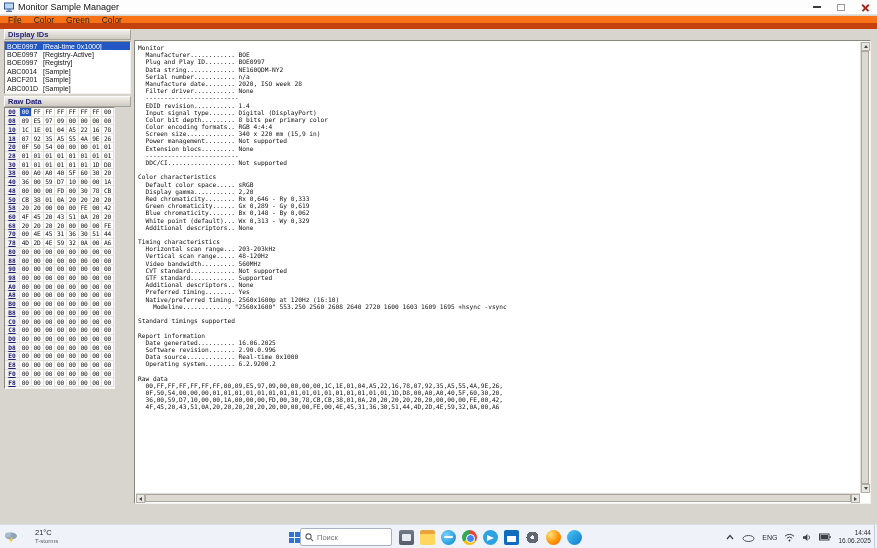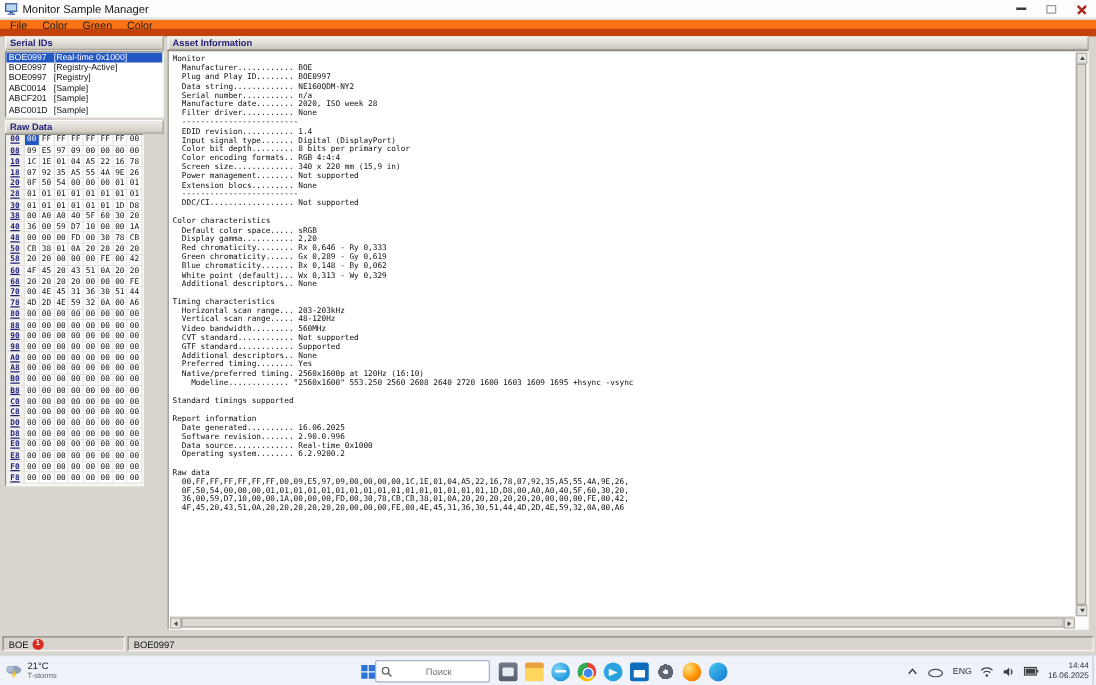--- a/index.html
+++ b/index.html
@@ -64,29 +64,29 @@
 
   
   .statusbar { position:absolute; left:0; top:507px; right:0; height:16px; background:var(--app-bg,#d8d5ce); }
   .sb-cell { position:absolute; top:2px; bottom:2px; border:1px solid; border-color:#8a877e #f5f4f1 #f5f4f1 #8a877e; display:flex; align-items:center; padding-left:4px; font-size:7.5px; color:#111; gap:3px; }
   .sb-cell-1 { left:2px; width:98px; }
   .sb-cell-2 { left:102px; right:2px; }
   .badge { width:9px; height:9px; border-radius:50%; background:var(--badge-red,#d92b20); color:#fff; font-size:6px; font-weight:bold; display:flex; align-items:center; justify-content:center; }
 
   
   .taskbar { position:absolute; left:0; top:524px; right:0; height:24px; background:var(--taskbar-bg,#eff3f9); border-top:1px solid #d9dde4; display:flex; align-items:center; }
-  .weather { position:absolute; left:3px; top:0; height:24px; display:flex; align-items:center; gap:3px; width:70px; }
+  .weather { position:absolute; left:3px; top:0; height:24px; display:flex; align-items:center; gap:16px; width:70px; }
   .weather-txt { display:flex; flex-direction:column; line-height:8px; }
   .weather-temp { font-size:7.5px; color:#222; }
   .weather-cond { font-size:6px; color:#5a5f66; }
   .start { position:absolute; left:283px; top:0; width:22px; height:24px; display:flex; align-items:center; justify-content:center; }
   .start-logo { display:grid; grid-template-columns:5px 5px; grid-template-rows:5px 5px; gap:1px; }
   .start-logo span { background:var(--start-blue,#2f73d8); }
   .searchbox { position:absolute; left:300px; top:3px; width:92px; height:18px; background:#fff; border:1px solid #a9b2c0; border-radius:2px; display:flex; align-items:center; padding-left:4px; gap:3px; }
-  .searchbox input { border:none; outline:none; background:transparent; font-family:"Liberation Sans",sans-serif; font-size:7.5px; color:#3c4043; width:68px;text-align:center; }
+  .searchbox input { border:none; outline:none; background:transparent; font-family:"Liberation Sans",sans-serif; font-size:7.5px; color:#3c4043; width:68px; }
   .searchbox input::placeholder { color:#70757a; }
   .apps { position:absolute; left:399px; top:0; height:24px; display:flex; align-items:center; gap:6px; }
   .app-icon { width:15px; height:15px; flex:none; display:block; position:relative; }
   .ic-task-view { background:linear-gradient(#717a87,#565e6a); border-radius:2px; }
   .ic-task-view::after { content:""; position:absolute; left:3px; top:4px; width:9px; height:7px; background:#e7ebf2; border-radius:1px; }
   .ic-file-explorer { background:linear-gradient(180deg,#e8a33d 0 30%,#ffd75e 30%); border-radius:2px; }
   .ic-internet-explorer { background:radial-gradient(circle at 35% 35%,#7fd4f7,#1f9ade 70%); border-radius:50%; }
   .ic-internet-explorer::after { content:""; position:absolute; left:3px; top:6px; width:9px; height:2px; background:#fff; border-radius:1px; }
   .ic-chrome { background:conic-gradient(#ea4335 0 33%,#fbbc05 0 66%,#34a853 0 100%); border-radius:50%; }
   .ic-chrome::after { content:""; position:absolute; left:4px; top:4px; width:7px; height:7px; background:#4285f4; border:1.5px solid #fff; border-radius:50%; }
@@ -130,21 +130,21 @@
   </div>
 
   <div class="menubar">
       <span class="menu-item">File</span>
       <span class="menu-item">Color</span>
       <span class="menu-item">Green</span>
       <span class="menu-item">Color</span>
     </div>
 
   <div class="panel-header" id="hdr-display-ids">
-      <span>Serial IDs</span>
+      <span>Display IDs</span>
     </div>
   <div class="listbox sunken">
       <div class="list-item selected">
         <span class="li-id">BOE0997</span>
         <span class="li-tag">[Real-time 0x1000]</span>
       </div>
       <div class="list-item">
         <span class="li-id">BOE0997</span>
         <span class="li-tag">[Registry-Active]</span>
       </div>
@@ -455,23 +455,20 @@
         <div class="hx">00</div>
         <div class="hx">00</div>
         <div class="hx">00</div>
         <div class="hx">00</div>
         <div class="hx">00</div>
         <div class="hx">00</div>
         <div class="hx">00</div>
       </div>
   </div>
 
-  <div class="panel-header" id="hdr-asset-info">
-      <span>Asset Information</span>
-    </div>
   <div class="infobox sunken">
     <div class="info-text"><div class="info-line">Monitor</div><div class="info-line">  Manufacturer............ BOE</div><div class="info-line">  Plug and Play ID........ BOE0997</div><div class="info-line">  Data string............. NE160QDM-NY2</div><div class="info-line">  Serial number........... n/a</div><div class="info-line">  Manufacture date........ 2020, ISO week 28</div><div class="info-line">  Filter driver........... None</div><div class="info-line">  -------------------------</div><div class="info-line">  EDID revision........... 1.4</div><div class="info-line">  Input signal type....... Digital (DisplayPort)</div><div class="info-line">  Color bit depth......... 8 bits per primary color</div><div class="info-line">  Color encoding formats.. RGB 4:4:4</div><div class="info-line">  Screen size............. 340 x 220 mm (15,9 in)</div><div class="info-line">  Power management........ Not supported</div><div class="info-line">  Extension blocs......... None</div><div class="info-line">  -------------------------</div><div class="info-line">  DDC/CI.................. Not supported</div><div class="info-line">&nbsp;</div><div class="info-line">Color characteristics</div><div class="info-line">  Default color space..... sRGB</div><div class="info-line">  Display gamma........... 2,20</div><div class="info-line">  Red chromaticity........ Rx 0,646 - Ry 0,333</div><div class="info-line">  Green chromaticity...... Gx 0,289 - Gy 0,619</div><div class="info-line">  Blue chromaticity....... Bx 0,148 - By 0,062</div><div class="info-line">  White point (default)... Wx 0,313 - Wy 0,329</div><div class="info-line">  Additional descriptors.. None</div><div class="info-line">&nbsp;</div><div class="info-line">Timing characteristics</div><div class="info-line">  Horizontal scan range... 203-203kHz</div><div class="info-line">  Vertical scan range..... 48-120Hz</div><div class="info-line">  Video bandwidth......... 560MHz</div><div class="info-line">  CVT standard............ Not supported</div><div class="info-line">  GTF standard............ Supported</div><div class="info-line">  Additional descriptors.. None</div><div class="info-line">  Preferred timing........ Yes</div><div class="info-line">  Native/preferred timing. 2560x1600p at 120Hz (16:10)</div><div class="info-line">    Modeline............. "2560x1600" 553.250 2560 2608 2640 2720 1600 1603 1609 1695 +hsync -vsync</div><div class="info-line">&nbsp;</div><div class="info-line">Standard timings supported</div><div class="info-line">&nbsp;</div><div class="info-line">Report information</div><div class="info-line">  Date generated.......... 16.06.2025</div><div class="info-line">  Software revision....... 2.90.0.996</div><div class="info-line">  Data source............. Real-time 0x1000</div><div class="info-line">  Operating system........ 6.2.9200.2</div><div class="info-line">&nbsp;</div><div class="info-line">Raw data</div><div class="info-line">  00,FF,FF,FF,FF,FF,FF,00,09,E5,97,09,00,00,00,00,1C,1E,01,04,A5,22,16,78,07,92,35,A5,55,4A,9E,26,</div><div class="info-line">  0F,50,54,00,00,00,01,01,01,01,01,01,01,01,01,01,01,01,01,01,01,01,1D,D8,00,A0,A0,40,5F,60,30,20,</div><div class="info-line">  36,00,59,D7,10,00,00,1A,00,00,00,FD,00,30,78,CB,CB,38,01,0A,20,20,20,20,20,20,00,00,00,FE,00,42,</div><div class="info-line">  4F,45,20,43,51,0A,20,20,20,20,20,20,00,00,00,FE,00,4E,45,31,36,30,51,44,4D,2D,4E,59,32,0A,00,A6</div></div>
     <div class="vscroll">
       <div class="sb-btn sb-up">
           <span class="tri-up"></span>
         </div>
       <div class="vthumb"></div>
       <div class="sb-btn sb-down">
           <span class="tri-down"></span>
         </div>
@@ -480,29 +477,20 @@
       <div class="sb-btn sb-left">
           <span class="tri-left"></span>
         </div>
       <div class="hthumb"></div>
       <div class="sb-btn sb-right">
           <span class="tri-right"></span>
         </div>
     </div>
   </div>
 
-  <div class="statusbar">
-    <div class="sb-cell sb-cell-1">
-      <span>BOE</span>
-      <span class="badge">1</span>
-    </div>
-    <div class="sb-cell sb-cell-2">
-      <span>BOE0997</span>
-    </div>
-  </div>
 
   <div class="taskbar">
     <div class="weather">
       <svg width="16" height="14" viewBox="0 0 16 14">
         <ellipse cx="8" cy="6" rx="6" ry="3.5" fill="#8fa3b8"></ellipse>
         <ellipse cx="5" cy="5" rx="3" ry="2.5" fill="#a9bccf"></ellipse>
         <polygon points="8,7 6.5,11 8.2,10.5 7,13.5 10,9.5 8.4,10 9.6,7" fill="#f7c21e"></polygon>
       </svg>
       <span class="weather-txt">
         <span class="weather-temp">21°C</span>

